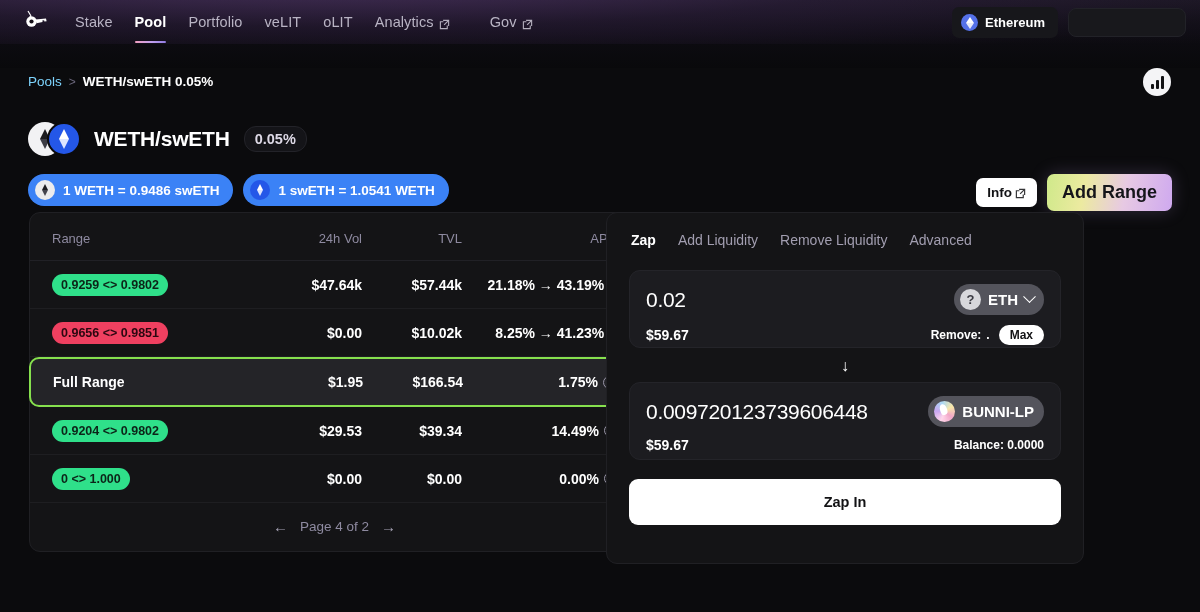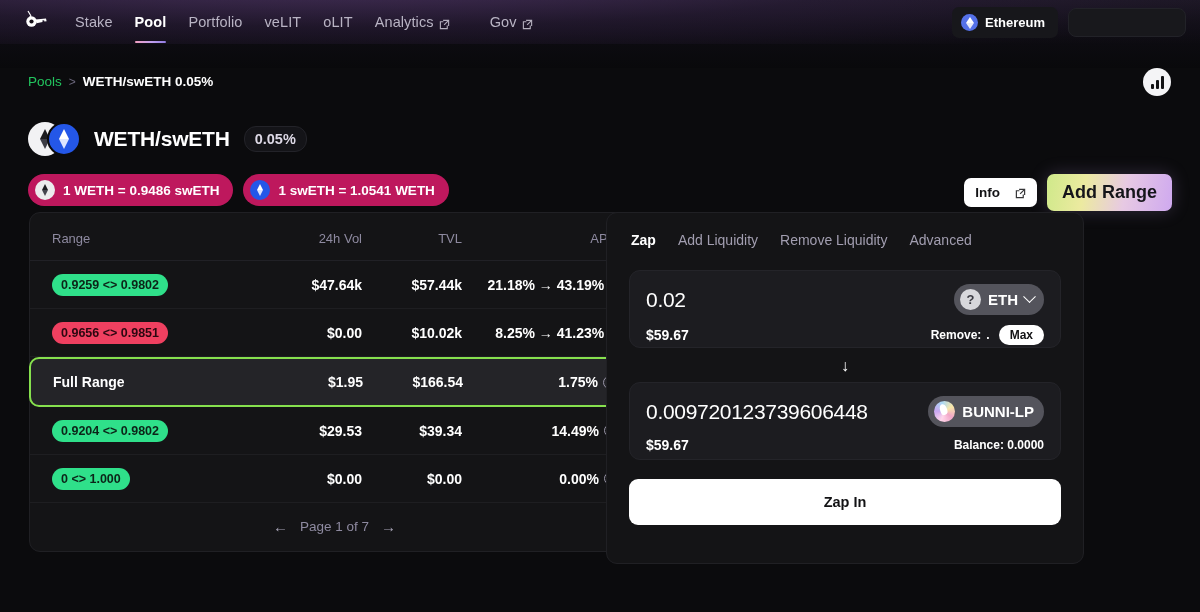--- a/index.html
+++ b/index.html
@@ -73,21 +73,21 @@
     width: 118px; height: 29px; border-radius: 8px;
     background: #18181c; border: 1px solid #222228; cursor: pointer;
   }
 
   
   .crumbs {
     position: absolute; left: 28px; top: 74px;
     display: flex; align-items: center; gap: 7px;
     font-size: 13.5px;
   }
-  .crumb-link { color: #22c55e; cursor: pointer; }
+  .crumb-link { color: #7dd3fc; cursor: pointer; }
   .crumb-sep { color: #6a667a; font-size: 12px; }
   .crumb-cur { color: #ffffff; font-weight: 700; }
 
   .corner-logo {
     position: absolute; right: 29px; top: 68px;
     width: 28px; height: 28px; border-radius: 50%;
     background: #f4f4f6;
     display: flex; align-items: flex-end; justify-content: center;
     padding-bottom: 7px; overflow: hidden;
   }
@@ -126,39 +126,39 @@
   .fee-pill {
     font-size: 14.5px; color: #ddd9e6; font-weight: 700;
     padding: 4px 10px; border-radius: 12px;
     background: #141418; border: 1px solid #232329;
   }
 
   
   .rates { position: absolute; left: 28px; top: 174px; display: flex; gap: 10px; }
   .rate-chip {
     display: flex; align-items: center; gap: 8px;
-    background: #be185d; border-radius: 16px;
+    background: #3b82f6; border-radius: 16px;
     padding: 6px 14px 6px 7px; cursor: pointer;
   }
   .rate-chip .txt { font-size: 13.5px; color: #fff; font-weight: 700; }
   .mini { width: 20px; height: 20px; border-radius: 50%; position: relative; flex: 0 0 auto; }
   .mini.light { background: #ececed; }
   .mini.blue { background: #2457e8; }
   .mini .d { position: absolute; left: 50%; top: 50%; transform: translate(-50%,-50%); }
   .mini .d::before { content: ""; position: absolute; left: -3px; top: -6px;
     border-left: 3px solid transparent; border-right: 3px solid transparent; border-bottom: 6px solid #1d1d21; }
   .mini .d::after { content: ""; position: absolute; left: -3px; top: 0;
     border-left: 3px solid transparent; border-right: 3px solid transparent; border-top: 6px solid #45454e; }
   .mini.blue .d::before { border-bottom-color: #fff; }
   .mini.blue .d::after { border-top-color: #dbe3ff; }
 
   .actions { position: absolute; right: 28px; top: 174px; display: flex; align-items: center; gap: 10px; }
   .info-btn {
     background: #ffffff; color: #121214; font-weight: 700; font-size: 13.5px;
-    border-radius: 7px; padding: 7px 11px; display: flex; align-items: center; gap: 15px; cursor: pointer;
+    border-radius: 7px; padding: 7px 11px; display: flex; align-items: center; gap: 3px; cursor: pointer;
   }
   .add-range-btn {
     font-weight: 700; font-size: 18px; color: #15151a;
     border-radius: 7px; padding: 8px 15px; cursor: pointer;
     background: linear-gradient(100deg, #cfe98a 0%, #eceaa0 30%, #e7c9e3 62%, #cfa9ef 100%);
     box-shadow: 0 0 18px rgba(190,160,230,.22);
   }
 
   
   .panel {
@@ -444,21 +444,21 @@
       <div class="td">$0.00</div>
       <div class="td">$0.00</div>
       <div class="td apr">
         <span>0.00%</span>
         <span class="info-i">i</span>
       </div>
     </div>
 
     <div class="pager">
       <span class="arw">←</span>
-      <span>Page 1 of 7</span>
+      <span>Page 4 of 2</span>
       <span class="arw">→</span>
     </div>
   </div>
 
   <div class="panel panel-right">
     <div class="tabs">
       <div class="tab active">Zap</div>
       <div class="tab">Add Liquidity</div>
       <div class="tab">Remove Liquidity</div>
       <div class="tab">Advanced</div>

